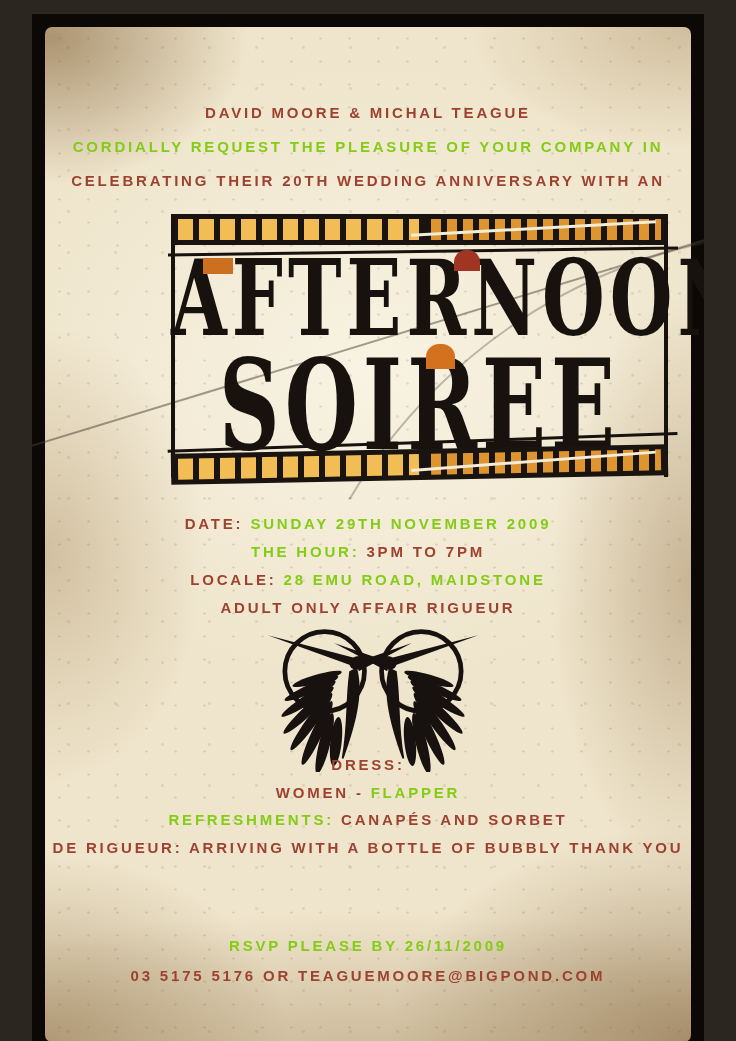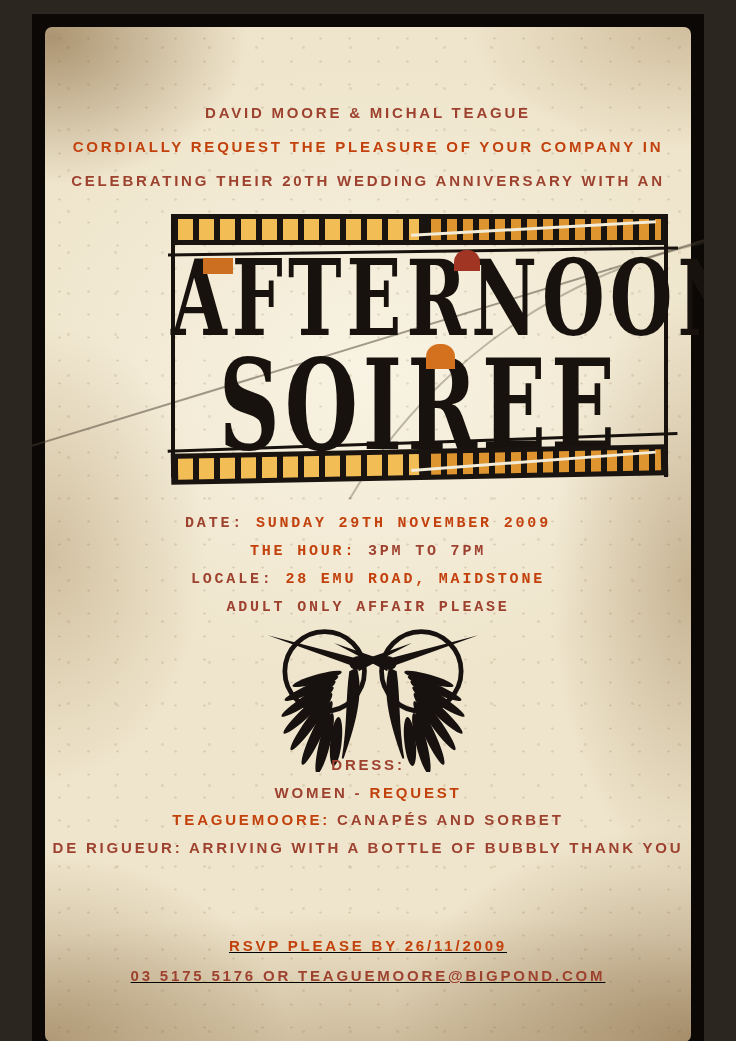--- a/index.html
+++ b/index.html
@@ -25,36 +25,36 @@
       radial-gradient(ellipse 200px 420px at 100% 55%, rgba(122,86,40,.34), rgba(122,86,40,0) 70%),
       radial-gradient(ellipse 340px 260px at 0% 100%, rgba(118,84,40,.45), rgba(118,84,40,0) 72%),
       radial-gradient(ellipse 420px 300px at 100% 100%, rgba(112,78,36,.52), rgba(112,78,36,0) 72%),
       radial-gradient(ellipse 760px 200px at 50% 102%, rgba(128,94,46,.35), rgba(128,94,46,0) 75%),
       radial-gradient(ellipse 520px 430px at 50% 34%, rgba(255,252,242,.6), rgba(255,252,242,0) 72%);
     background-size:29px 23px, 47px 41px, auto, auto, auto, auto, auto, auto, auto, auto;
   }
   .txt{position:absolute;left:0;right:0;text-align:center;}
   .line{font-size:15px;font-weight:bold;letter-spacing:2.8px;}
   .dark{color:#9e4230;}
-  .orange{color:#c2410c;}
+  .orange{color:#84cc16;}
 
   
   .intro{top:82px;}
   .intro .line{line-height:34px;}
 
   
-  .details{top:496px;font-family:Liberation Mono, monospace;}
+  .details{top:496px;}
   .details .line{line-height:28px;}
 
   
   .dress{top:737px;}
   .dress .line{line-height:27.5px;}
 
   
-  .rsvp{top:917px;text-decoration:underline;}
+  .rsvp{top:917px;}
   .rsvp .line{line-height:30px;}
 
   
   .banner{position:absolute;left:139px;top:200px;width:497px;height:266px;}
   .strip{position:absolute;left:0;right:0;height:31px;background:#1a1410;
          display:flex;gap:12px;padding:5px 7px;box-sizing:border-box;}
   .strip.top{top:0;}
   .strip.bottom{bottom:0;transform:rotate(-1.1deg);}
   .sqs{height:100%;}
   .sqs.lft{flex:1.05;background:repeating-linear-gradient(90deg,#f2bd55 0 15px,#1a1410 15px 21px);}
@@ -131,21 +131,21 @@
     </div>
     <div class="line">
       <span class="orange">THE HOUR:</span>
       <span class="dark">3PM TO 7PM</span>
     </div>
     <div class="line">
       <span class="dark">LOCALE:</span>
       <span class="orange">28 EMU ROAD, MAIDSTONE</span>
     </div>
     <div class="line">
-      <span class="dark">ADULT ONLY AFFAIR PLEASE</span>
+      <span class="dark">ADULT ONLY AFFAIR RIGUEUR</span>
     </div>
   </div>
 
   <svg class="emblem" width="218" height="152" viewBox="0 0 230 160" aria-hidden="true">
     <defs>
       <g id="bird" fill="#171210" stroke="none">
         <circle cx="64" cy="54" r="42" fill="none" stroke="#171210" stroke-width="5"></circle>
         <polygon points="96,40 4,16 98,50"></polygon>
         <polygon points="98,44 156,24 100,54"></polygon>
         <ellipse cx="99" cy="45" rx="9" ry="7" transform="rotate(-20 99 45)"></ellipse>
@@ -161,24 +161,24 @@
       </g>
     </defs>
     <use href="#bird"></use>
     <use href="#bird" transform="translate(230,0) scale(-1,1)"></use>
   </svg>
 
   <div class="txt dress">
     <div class="line dark">DRESS:</div>
     <div class="line">
       <span class="dark">WOMEN -</span>
-      <span class="orange">REQUEST</span>
+      <span class="orange">FLAPPER</span>
     </div>
     <div class="line">
-      <span class="orange">TEAGUEMOORE:</span>
+      <span class="orange">REFRESHMENTS:</span>
       <span class="dark">CANAPÉS AND SORBET</span>
     </div>
     <div class="line dark">DE RIGUEUR: ARRIVING WITH A BOTTLE OF BUBBLY THANK YOU</div>
   </div>
 
   <div class="txt rsvp">
     <div class="line orange">RSVP PLEASE BY 26/11/2009</div>
     <div class="line dark">03 5175 5176 OR TEAGUEMOORE@BIGPOND.COM</div>
   </div>
 </div>

